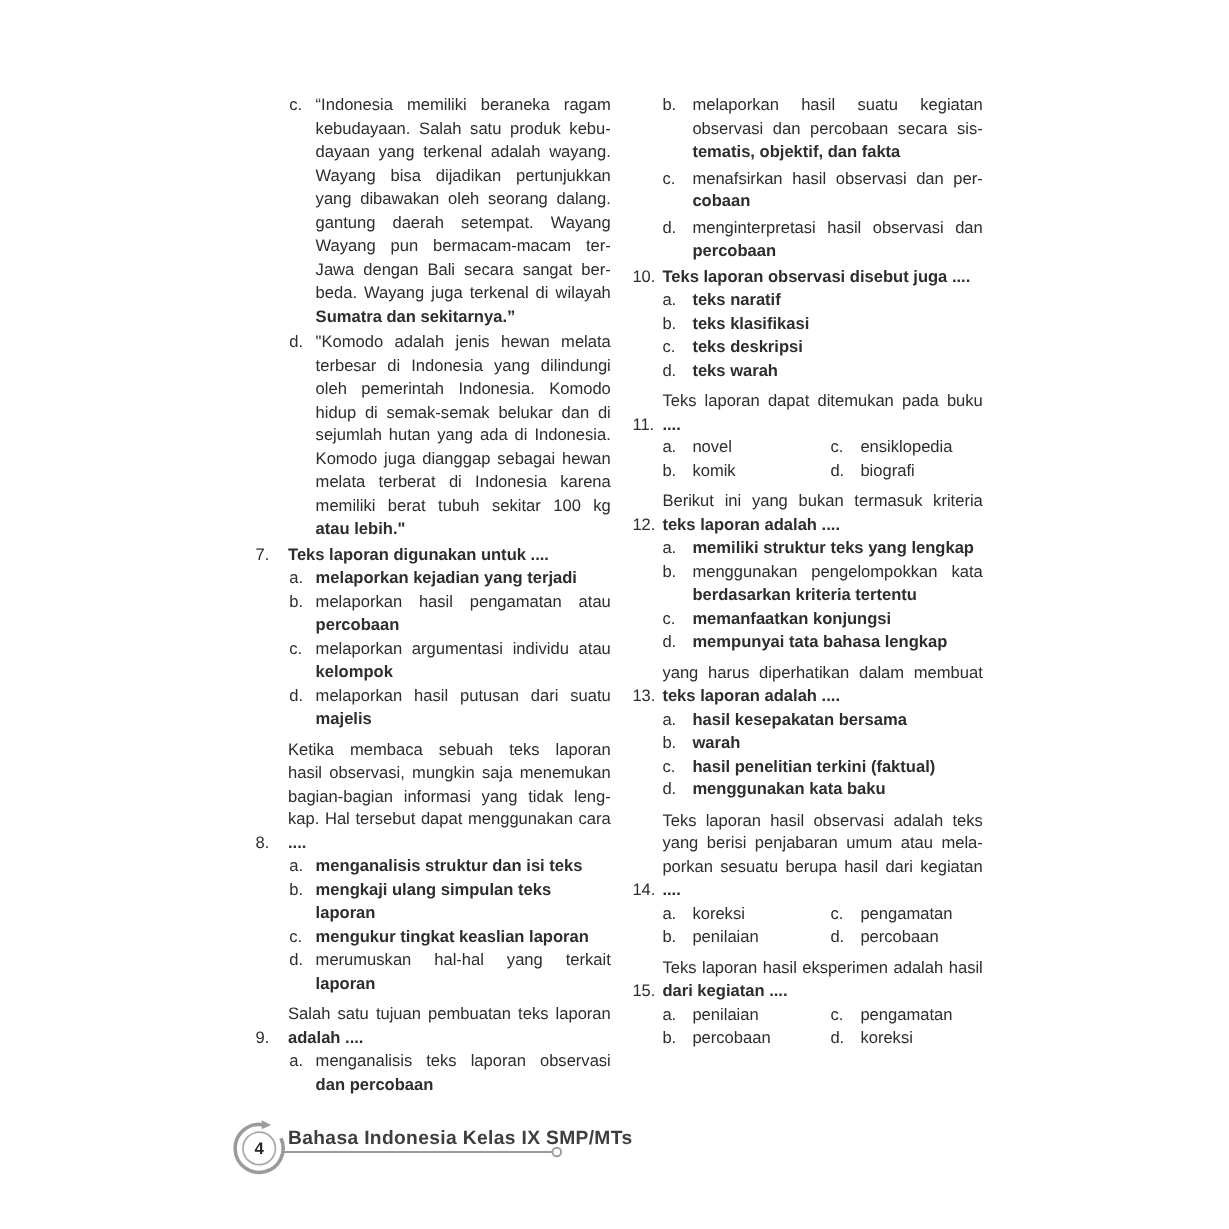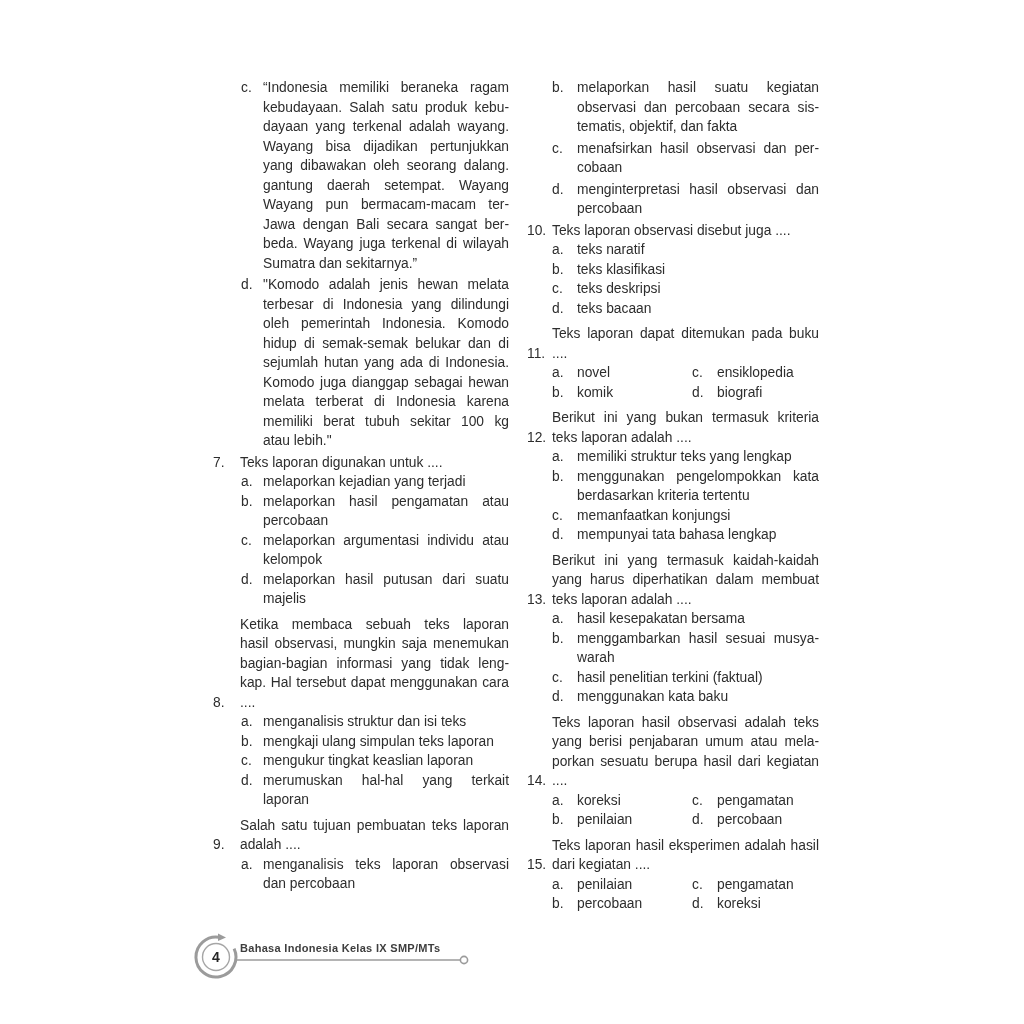--- a/index.html
+++ b/index.html
@@ -10,21 +10,21 @@
   }
   .page {
     position:relative; width:1024px; height:1024px; background:#ffffff;
     color:var(--ink,#2d2d2d); font-size:13.8px; line-height:19.5px;
   }
   .col { position:absolute; top:78px; }
   .col-left  { left:213px; width:296px; }
   .col-right { left:527px; width:292px; }
 
   .ln { text-align:justify; text-align-last:justify; text-justify:inter-word; }
-  .ln.last { text-align:left; text-align-last:left; }
+  .ln.last { text-align:left; text-align-last:left;font-weight:bold; }
 
   .question { margin-bottom:6px; }
   .q-head { display:flex; align-items:flex-end; }
   .q-num { flex:none; }
   .col-left  .q-num { width:27px; }
   .col-right .q-num { width:25px; }
   .q-body { flex:1; min-width:0; }
 
   .opt-row { display:flex; align-items:flex-start; }
   .opt-row.top { margin-bottom:2px; }
@@ -41,21 +41,21 @@
   .pair-cell .opt-letter { width:25px; }
 
   .footer { position:absolute; left:180px; top:930px; width:320px; height:60px; }
   .f-svg { position:absolute; left:0; top:0; }
   .f-num {
     position:absolute; left:22px; top:17.5px; width:28px; text-align:center;
     font-size:14px; font-weight:bold; color:#262626; line-height:19px;
   }
   .f-title {
     position:absolute; left:60px; top:9px; white-space:nowrap;
-    font-size:11px; font-weight:bold; color:#3e3e3e; letter-spacing:0.3px;
+    font-size:16px; font-weight:bold; color:#3e3e3e; letter-spacing:0.3px;
   }
 </style>
 </head>
 <body>
 
 <div class="page">
   <div class="col col-left">
       <div class="opt-row top">
         <span class="opt-letter">c.</span>
         <div class="opt-body">
@@ -218,21 +218,21 @@
         </div>
         <div class="opt-row">
           <span class="opt-letter">c.</span>
           <div class="opt-body">
             <div class="ln last">teks deskripsi</div>
           </div>
         </div>
         <div class="opt-row">
           <span class="opt-letter">d.</span>
           <div class="opt-body">
-            <div class="ln last">teks bacaan</div>
+            <div class="ln last">teks warah</div>
           </div>
         </div>
       </div>
       <div class="question">
         <div class="q-head">
           <span class="q-num">11.</span>
           <div class="q-body">
             <div class="ln">Teks laporan dapat ditemukan pada buku</div>
             <div class="ln last">....</div>
           </div>
@@ -289,35 +289,33 @@
           <span class="opt-letter">d.</span>
           <div class="opt-body">
             <div class="ln last">mempunyai tata bahasa lengkap</div>
           </div>
         </div>
       </div>
       <div class="question">
         <div class="q-head">
           <span class="q-num">13.</span>
           <div class="q-body">
-            <div class="ln">Berikut ini yang termasuk kaidah-kaidah</div>
             <div class="ln">yang harus diperhatikan dalam membuat</div>
             <div class="ln last">teks laporan adalah ....</div>
           </div>
         </div>
         <div class="opt-row">
           <span class="opt-letter">a.</span>
           <div class="opt-body">
             <div class="ln last">hasil kesepakatan bersama</div>
           </div>
         </div>
         <div class="opt-row">
           <span class="opt-letter">b.</span>
           <div class="opt-body">
-            <div class="ln">menggambarkan hasil sesuai musya-</div>
             <div class="ln last">warah</div>
           </div>
         </div>
         <div class="opt-row">
           <span class="opt-letter">c.</span>
           <div class="opt-body">
             <div class="ln last">hasil penelitian terkini (faktual)</div>
           </div>
         </div>
         <div class="opt-row">

